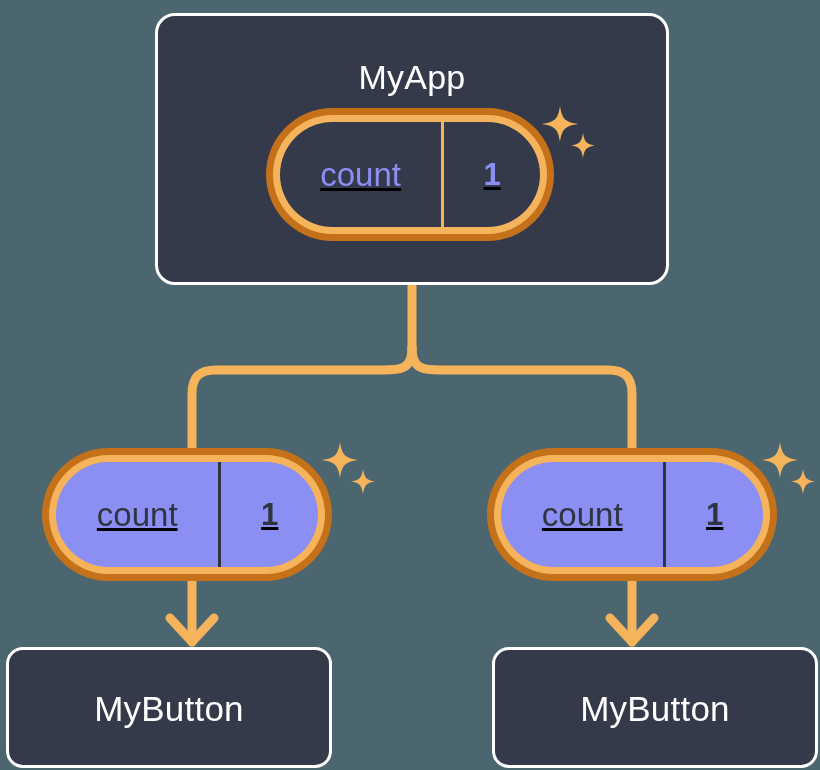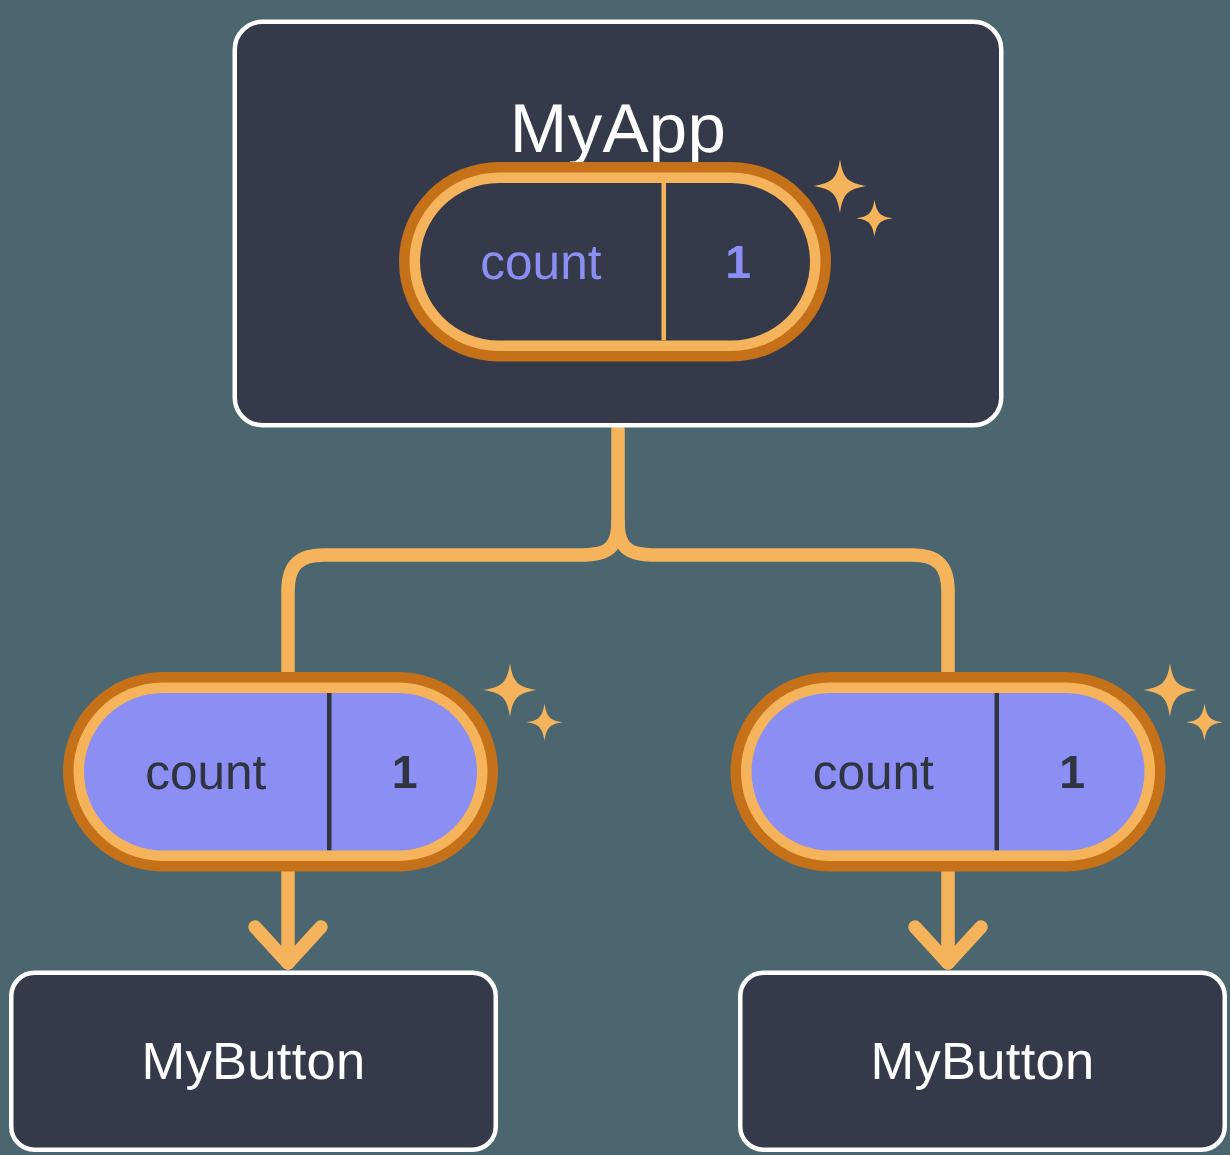--- a/index.html
+++ b/index.html
@@ -49,21 +49,21 @@
     height: 272px;
     border-radius: 20px;
   }
 
   .card-title {
     position: absolute;
     left: 0;
     width: 100%;
     text-align: center;
     color: #ffffff;
-    font-size: 46px;
+    font-size: 34px;
     font-weight: 400;
     letter-spacing: 0.2px;
     white-space: nowrap;
   }
 
   #card-myapp .card-title { top: 42px; }
 
   .btn-card {
     width: 326px;
     height: 121px;
@@ -98,20 +98,21 @@
     padding: 7px;
   }
 
   
   .pill-inner {
     width: 100%;
     height: 100%;
     background: #f5b45c;
     border-radius: 999px;
     padding: 7px;
+    text-decoration: underline;
   }
 
   
   .pill-body {
     width: 100%;
     height: 100%;
     border-radius: 999px;
     display: flex;
     align-items: stretch;
     overflow: hidden;

